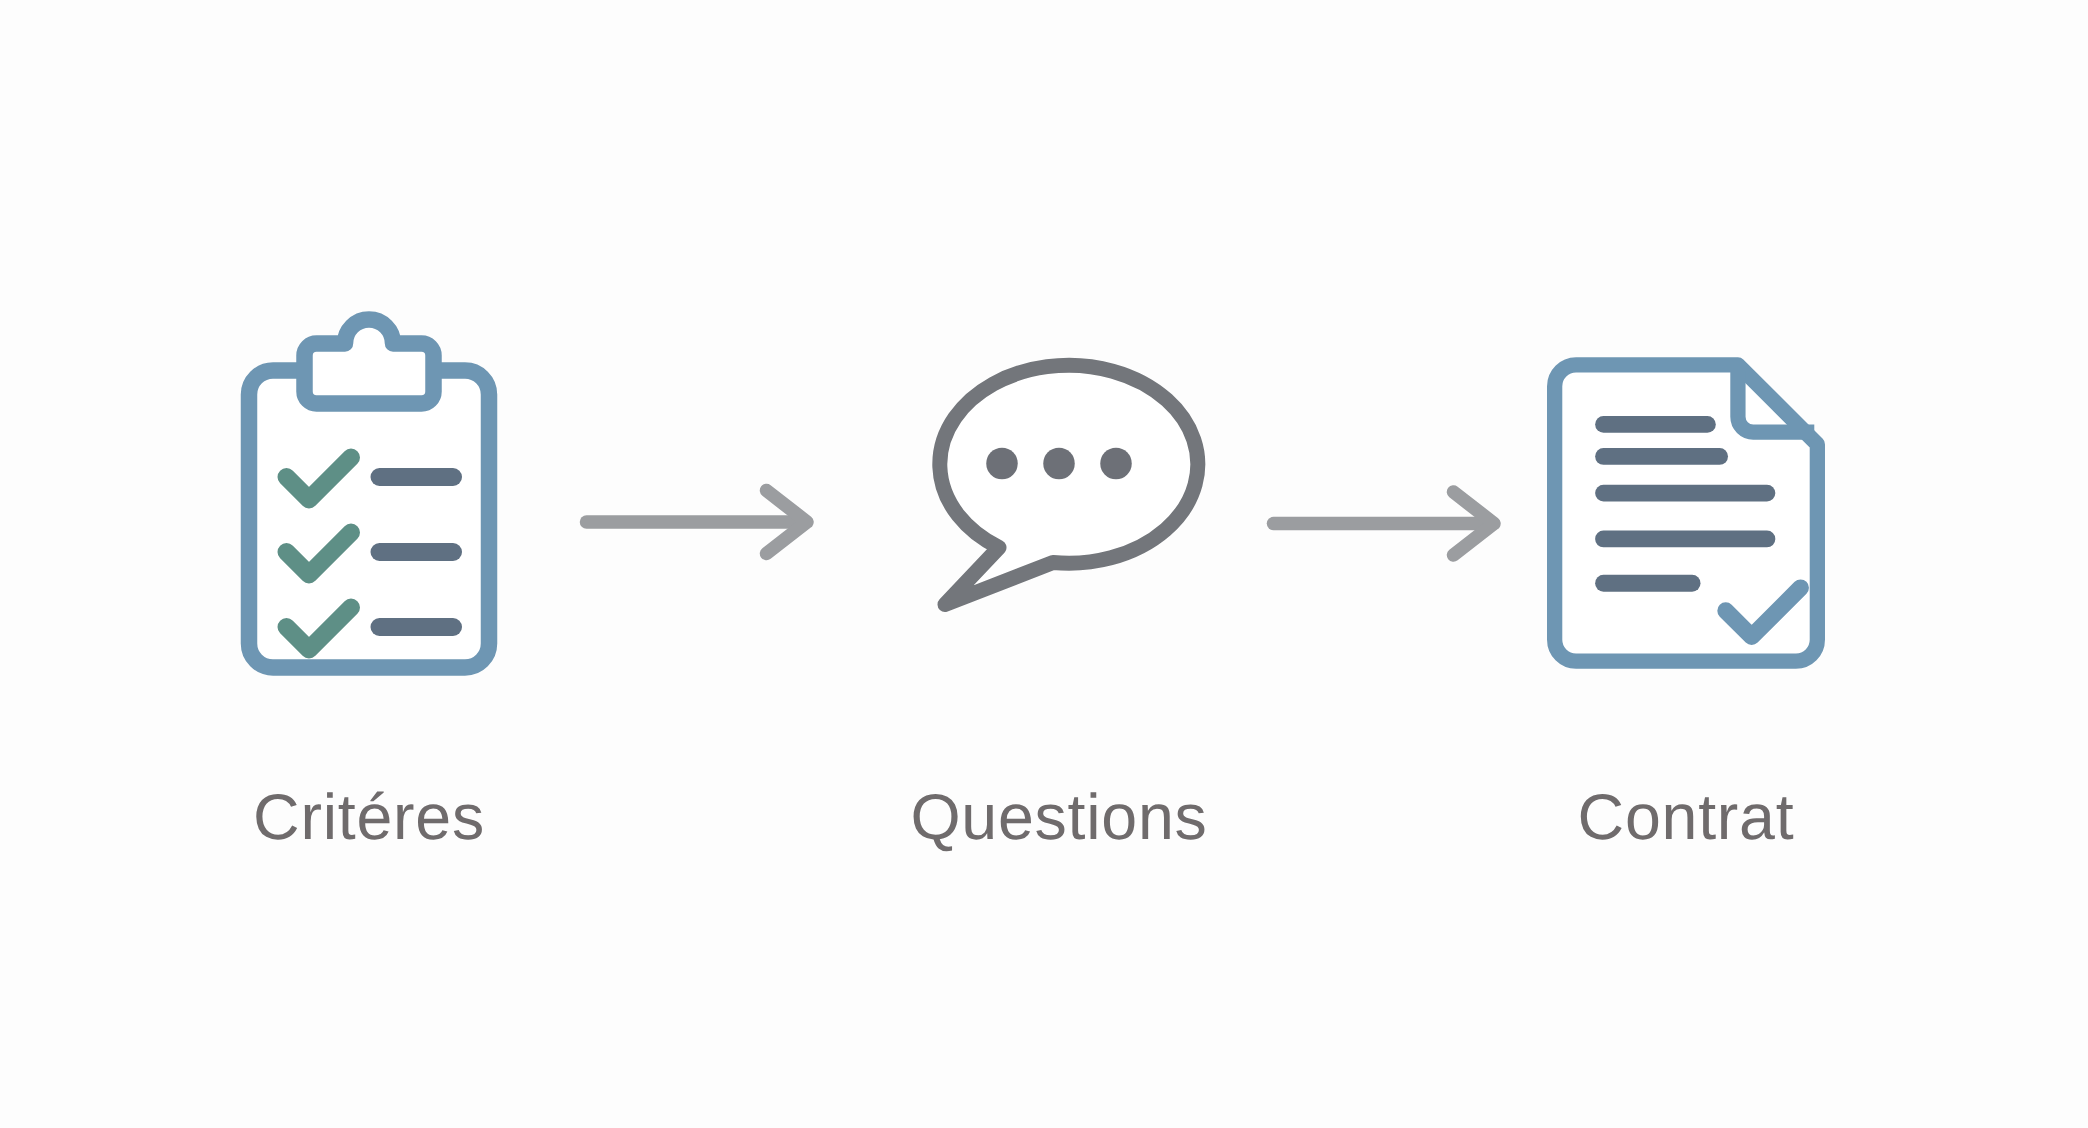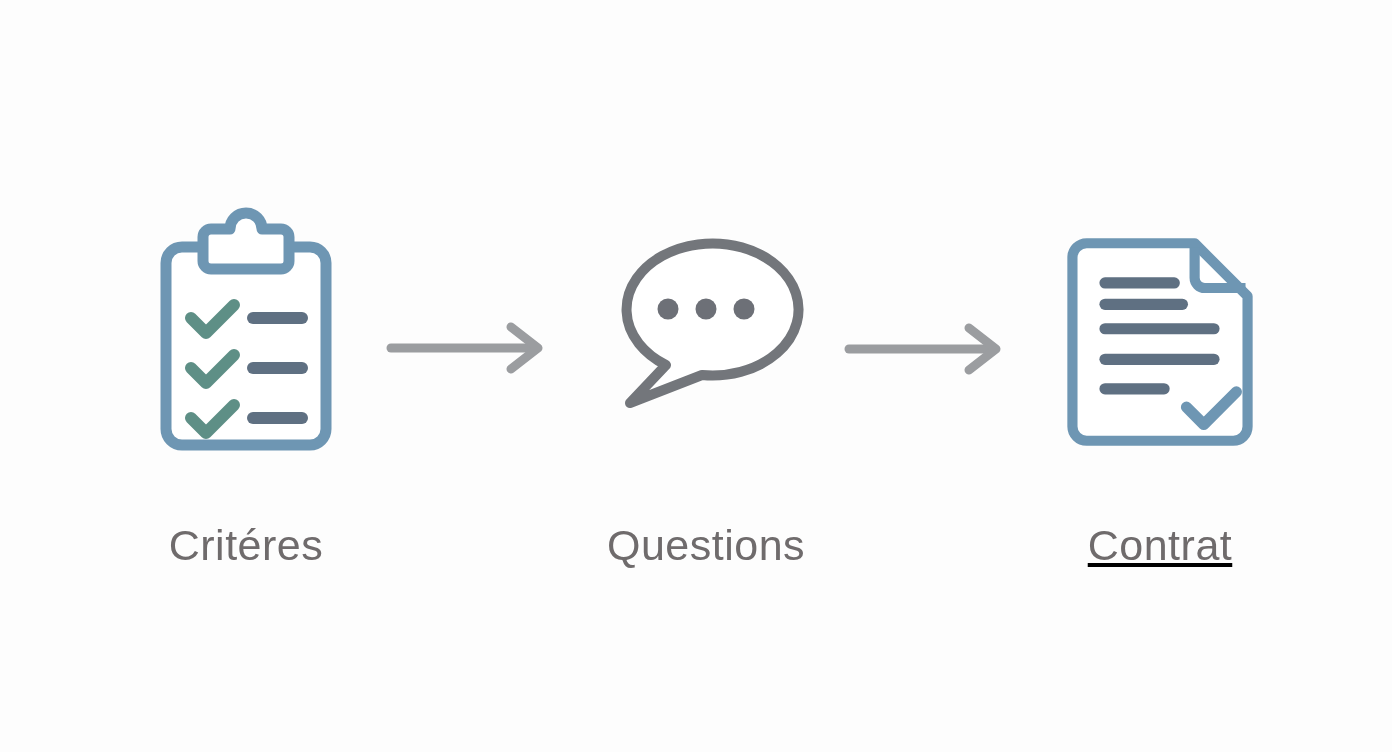--- a/index.html
+++ b/index.html
@@ -18,21 +18,21 @@
   .step {
     position: absolute;
     top: 205px;
     width: 280px;
     display: flex;
     flex-direction: column;
     align-items: center;
   }
   .step-criteres  { left: 106px; }
   .step-questions { left: 566px; text-align: right; }
-  .step-contrat   { left: 1020px; text-decoration: underline; }
+  .step-contrat   { left: 984px; }
   .icon-box {
     height: 260px;
     display: flex;
     align-items: flex-start;
     justify-content: center;
   }
   .bubble-svg   { margin-top: 28px; }
   .document-svg { margin-top: 26px; }
   .step-label {
     margin-top: 56px;

